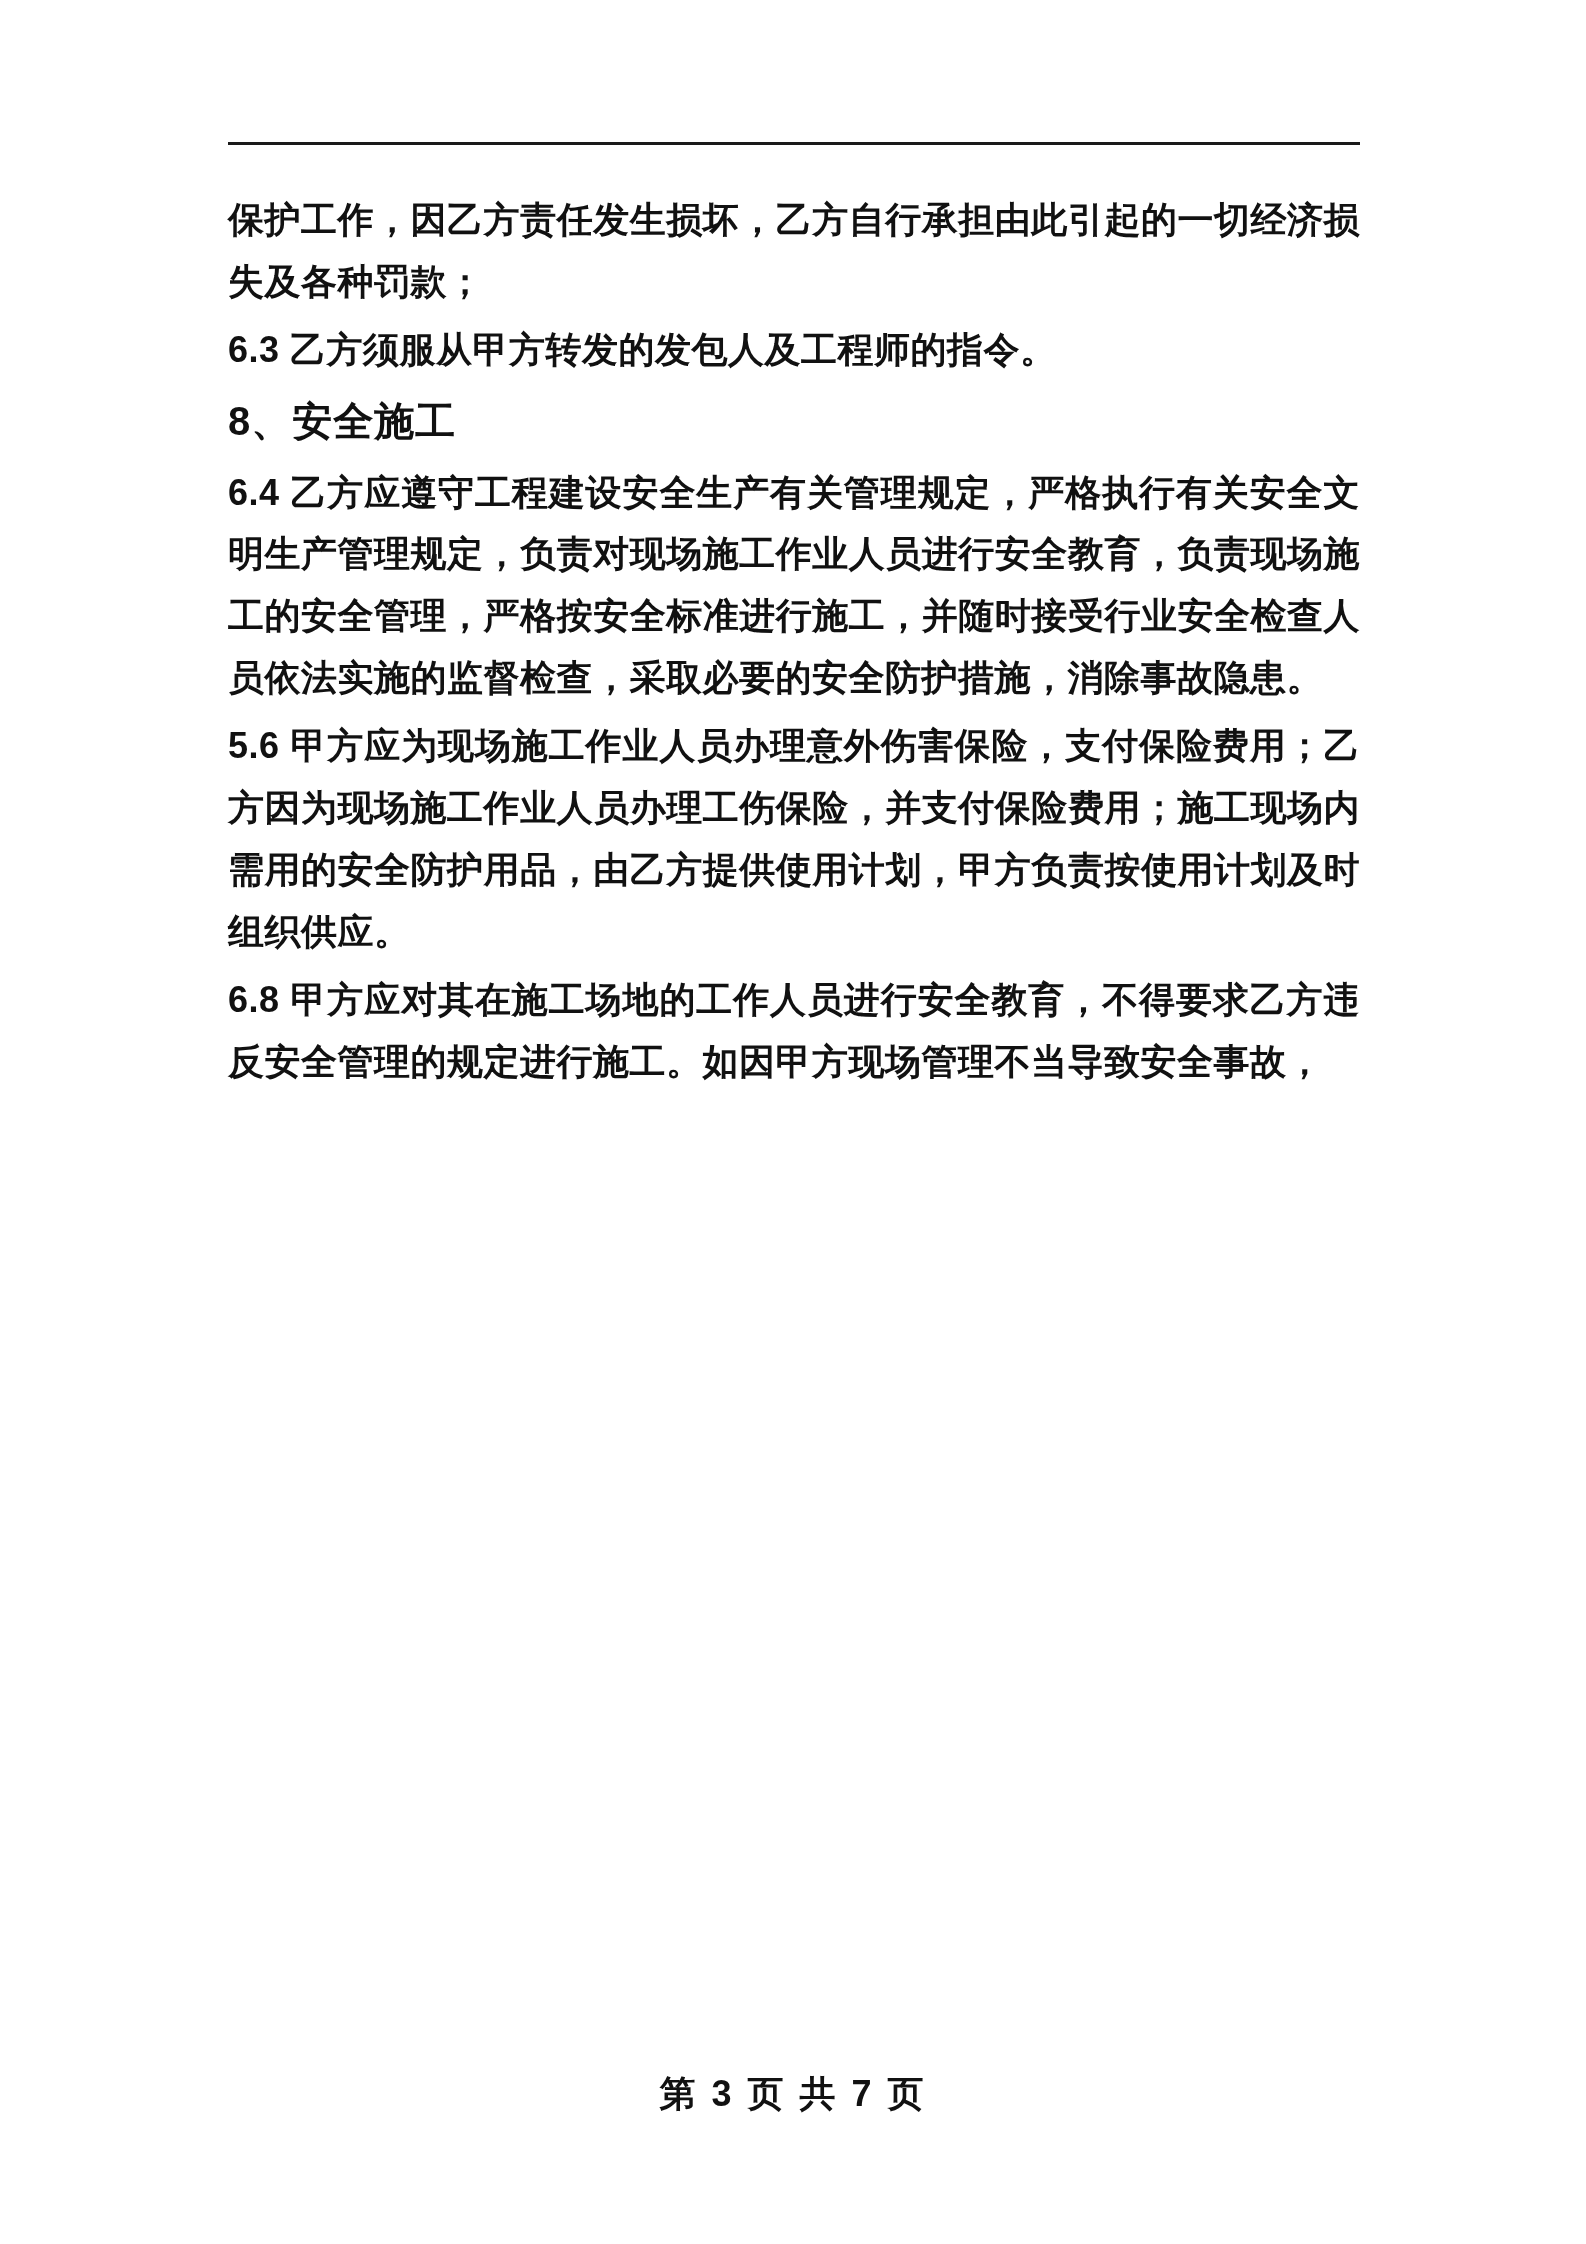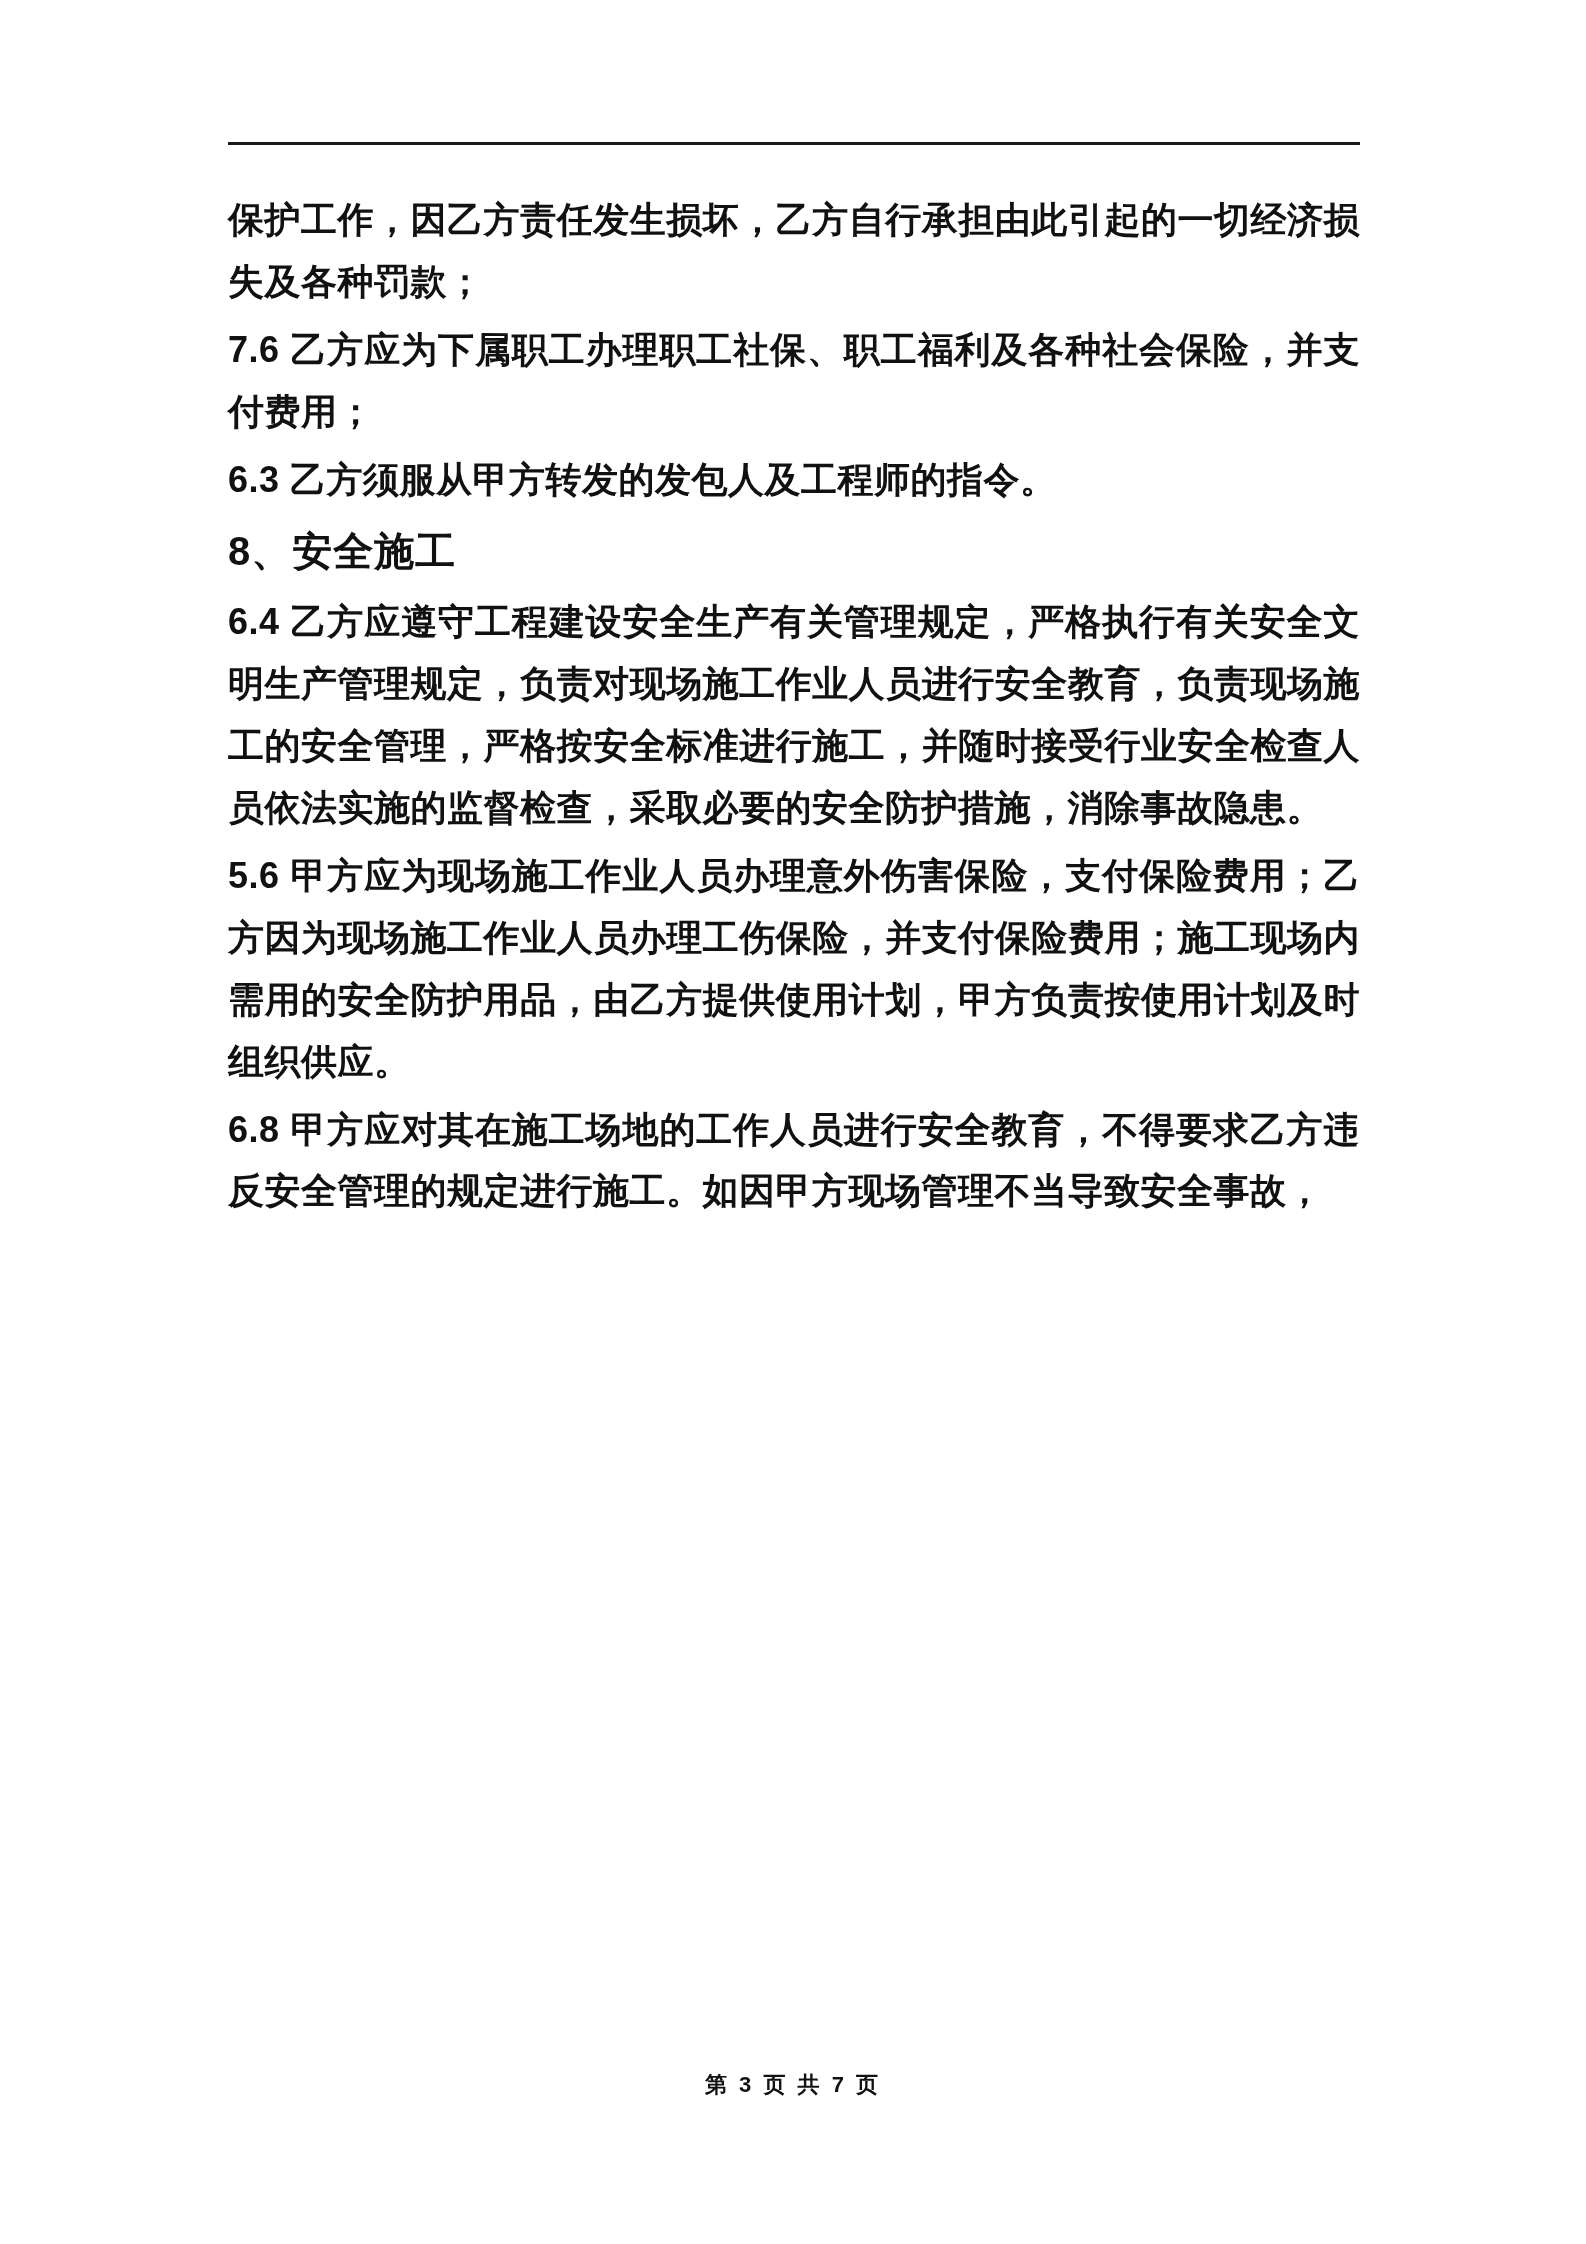--- a/index.html
+++ b/index.html
@@ -47,35 +47,34 @@
     font-weight: 800;
     margin: 0 0 6px 0;
     letter-spacing: 1px;
   }
   .footer {
     position: absolute;
     left: 0;
     right: 0;
     top: 2070px;
     text-align: center;
-    font-size: 22px;
+    font-size: 36px;
     font-weight: 800;
     color: #111111;
     letter-spacing: 3px;
   }
 </style>
 </head>
 <body>
 
 <div class="page">
   <div class="content">
     <div class="top-rule"></div>
 
     <p class="para">保护工作，因乙方责任发生损坏，乙方自行承担由此引起的一切经济损失及各种罚款；</p>
-    <p class="para">7.6 乙方应为下属职工办理职工社保、职工福利及各种社会保险，并支付费用；</p>
     <p class="para">6.3 乙方须服从甲方转发的发包人及工程师的指令。</p>
 
     <p class="heading">8、安全施工</p>
 
     <p class="para">6.4 乙方应遵守工程建设安全生产有关管理规定，严格执行有关安全文明生产管理规定，负责对现场施工作业人员进行安全教育，负责现场施工的安全管理，严格按安全标准进行施工，并随时接受行业安全检查人员依法实施的监督检查，采取必要的安全防护措施，消除事故隐患。</p>
     <p class="para">5.6 甲方应为现场施工作业人员办理意外伤害保险，支付保险费用；乙方因为现场施工作业人员办理工伤保险，并支付保险费用；施工现场内需用的安全防护用品，由乙方提供使用计划，甲方负责按使用计划及时组织供应。</p>
     <p class="para">6.8 甲方应对其在施工场地的工作人员进行安全教育，不得要求乙方违反安全管理的规定进行施工。如因甲方现场管理不当导致安全事故，</p>
   </div>
 
   <div class="footer">第 3 页 共 7 页</div>

